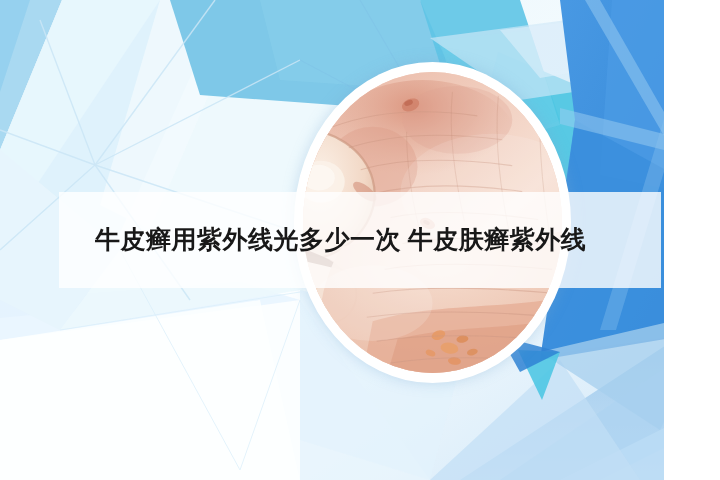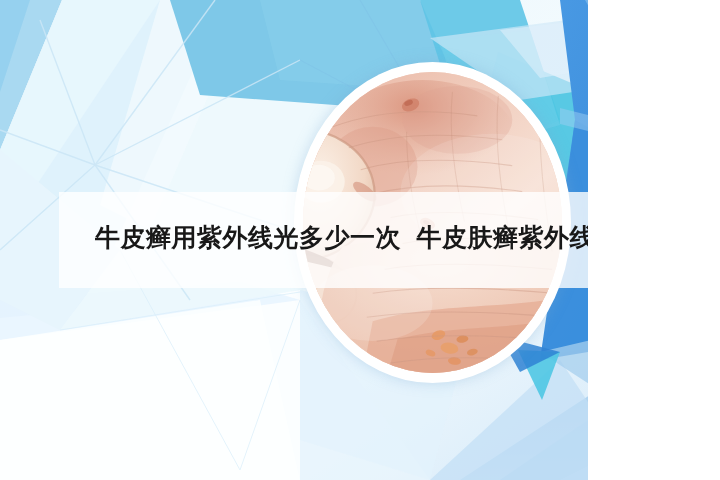--- a/index.html
+++ b/index.html
@@ -2,26 +2,25 @@
 <html><head>
 <meta charset="utf-8">
 <style>
   html, body {
     margin: 0;
     padding: 0;
     background: #ffffff;
   }
   #stage {
     position: relative;
-    width: 580px;
+    width: 664px;
     height: 480px;
     overflow: hidden;
-    font-family: Liberation Mono, monospace;
+    font-family: Liberation Serif, serif;
     background: #eaf4fb;
-    padding-left: 8px;
   }
 
   
   #bg-poly {
     position: absolute;
     left: 0; top: 0;
     width: 720px;
     height: 480px;
     display: block;
   }

